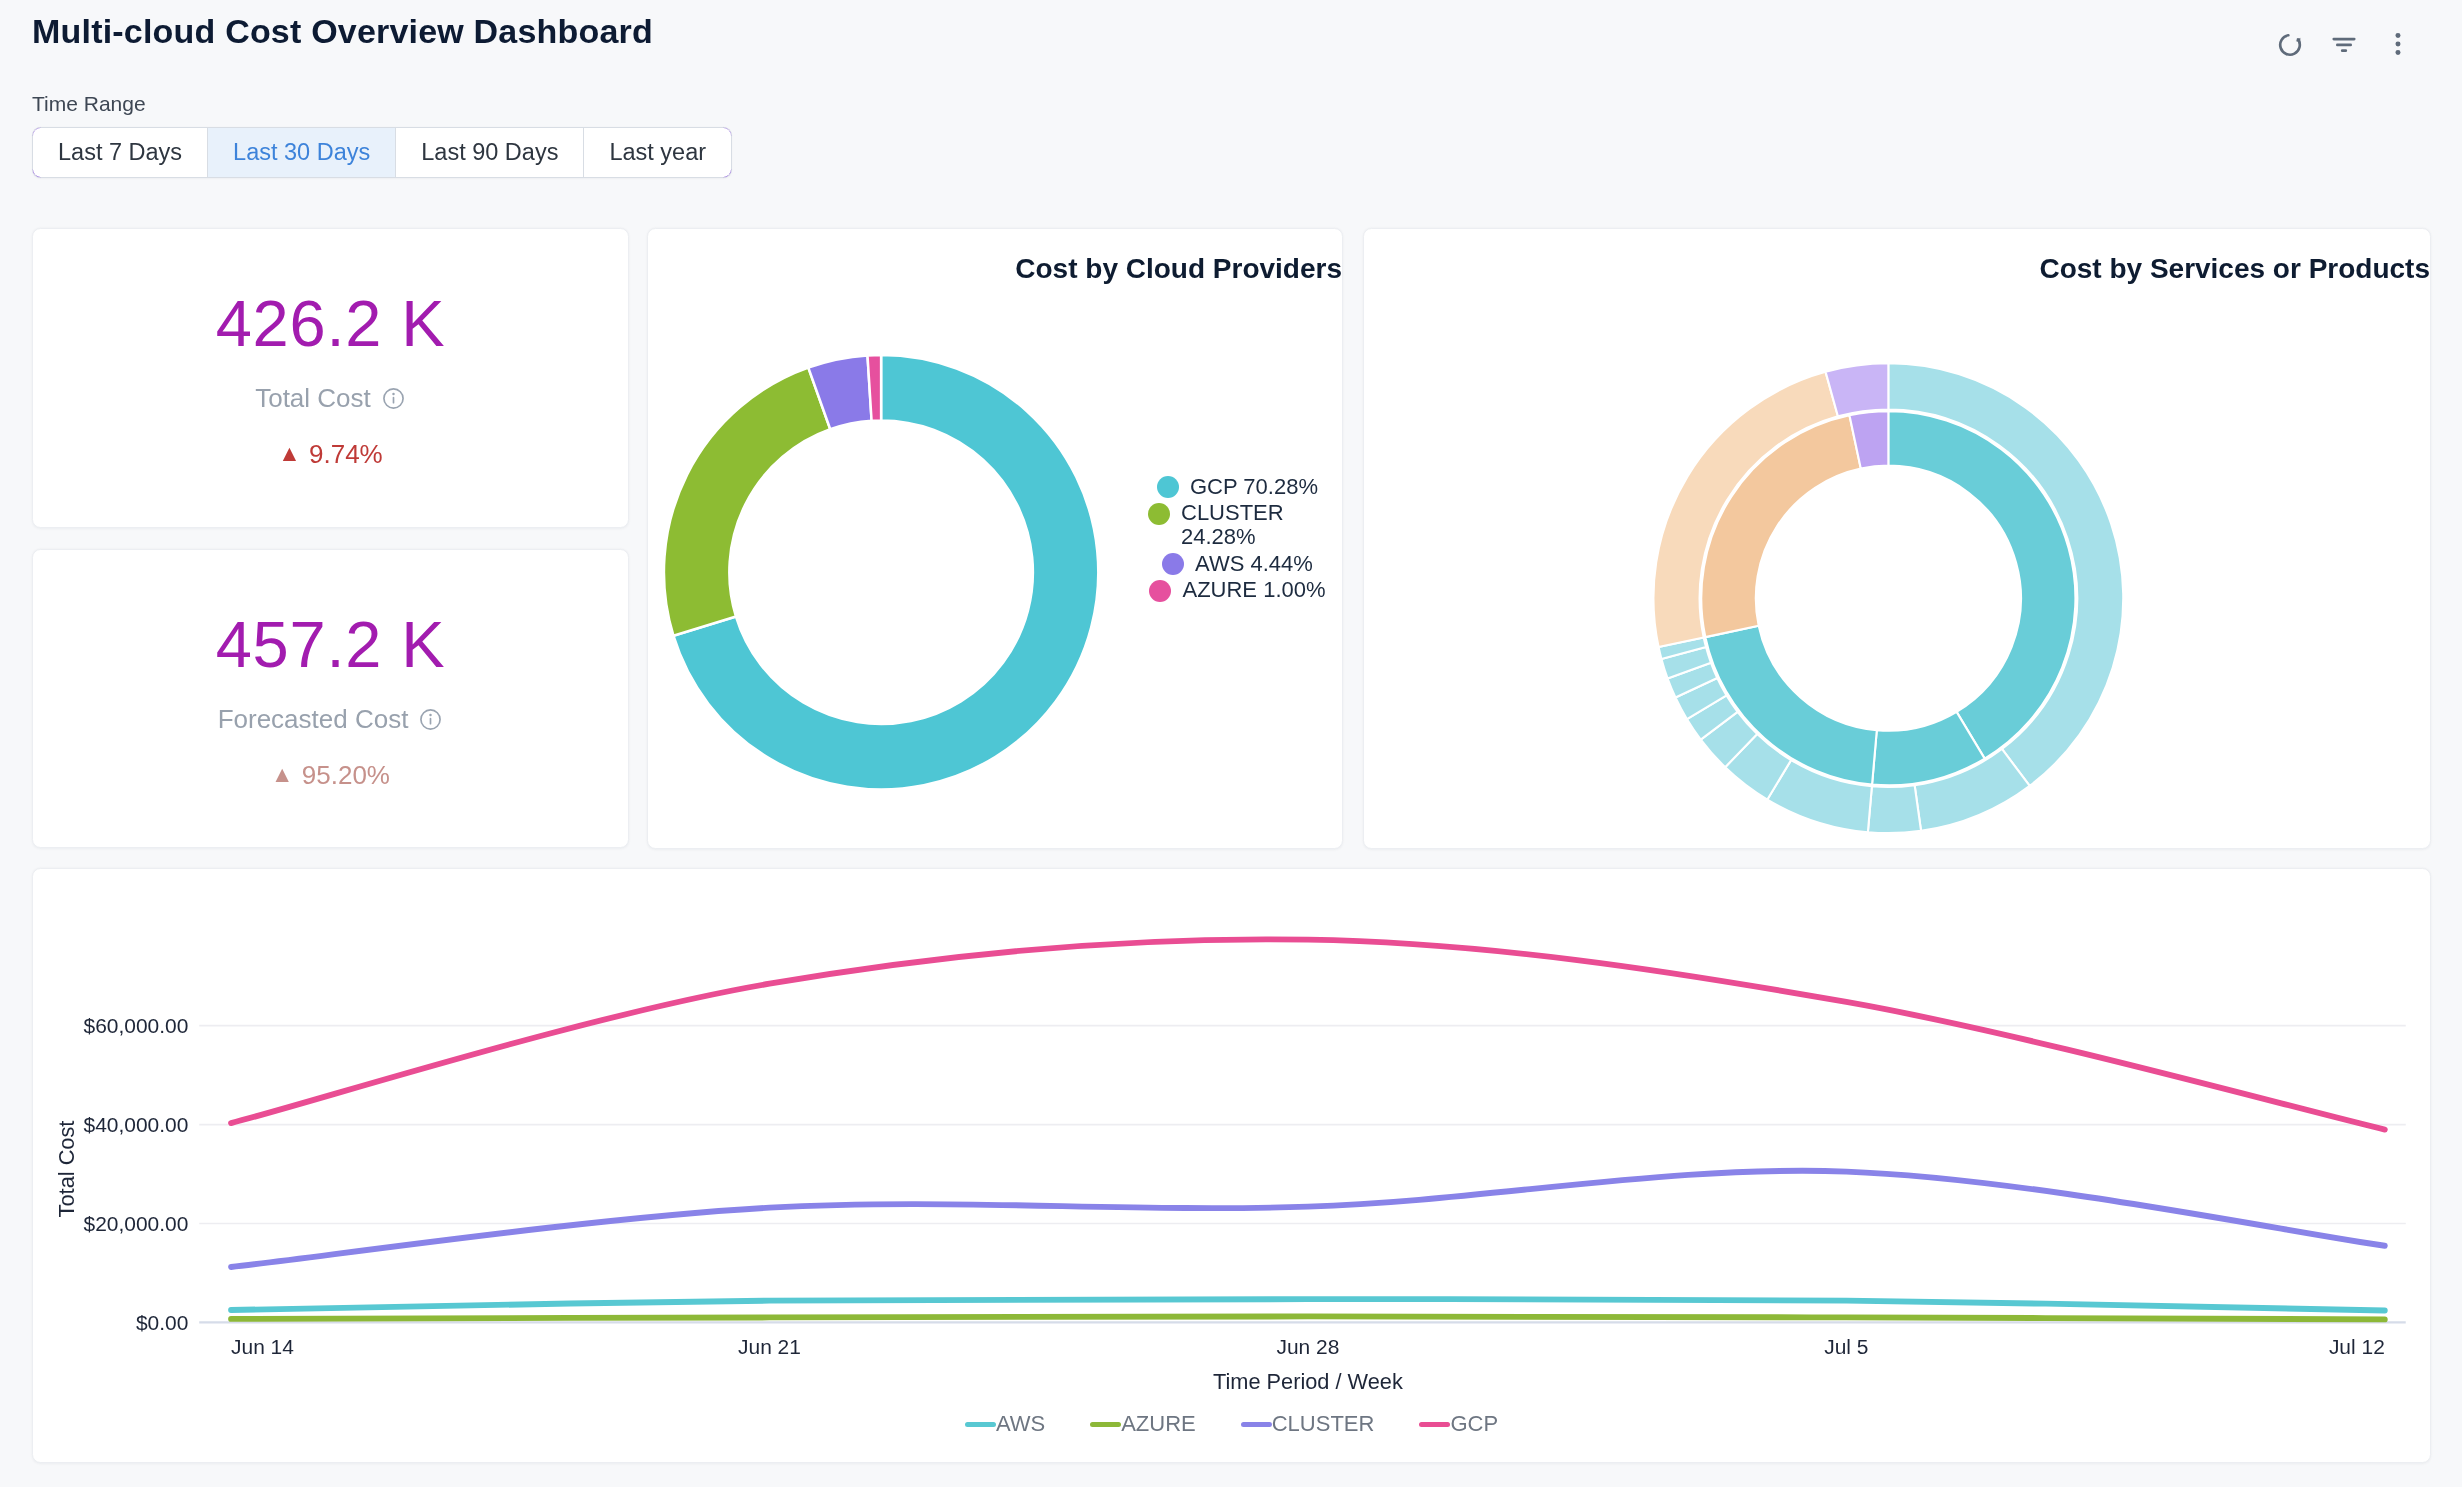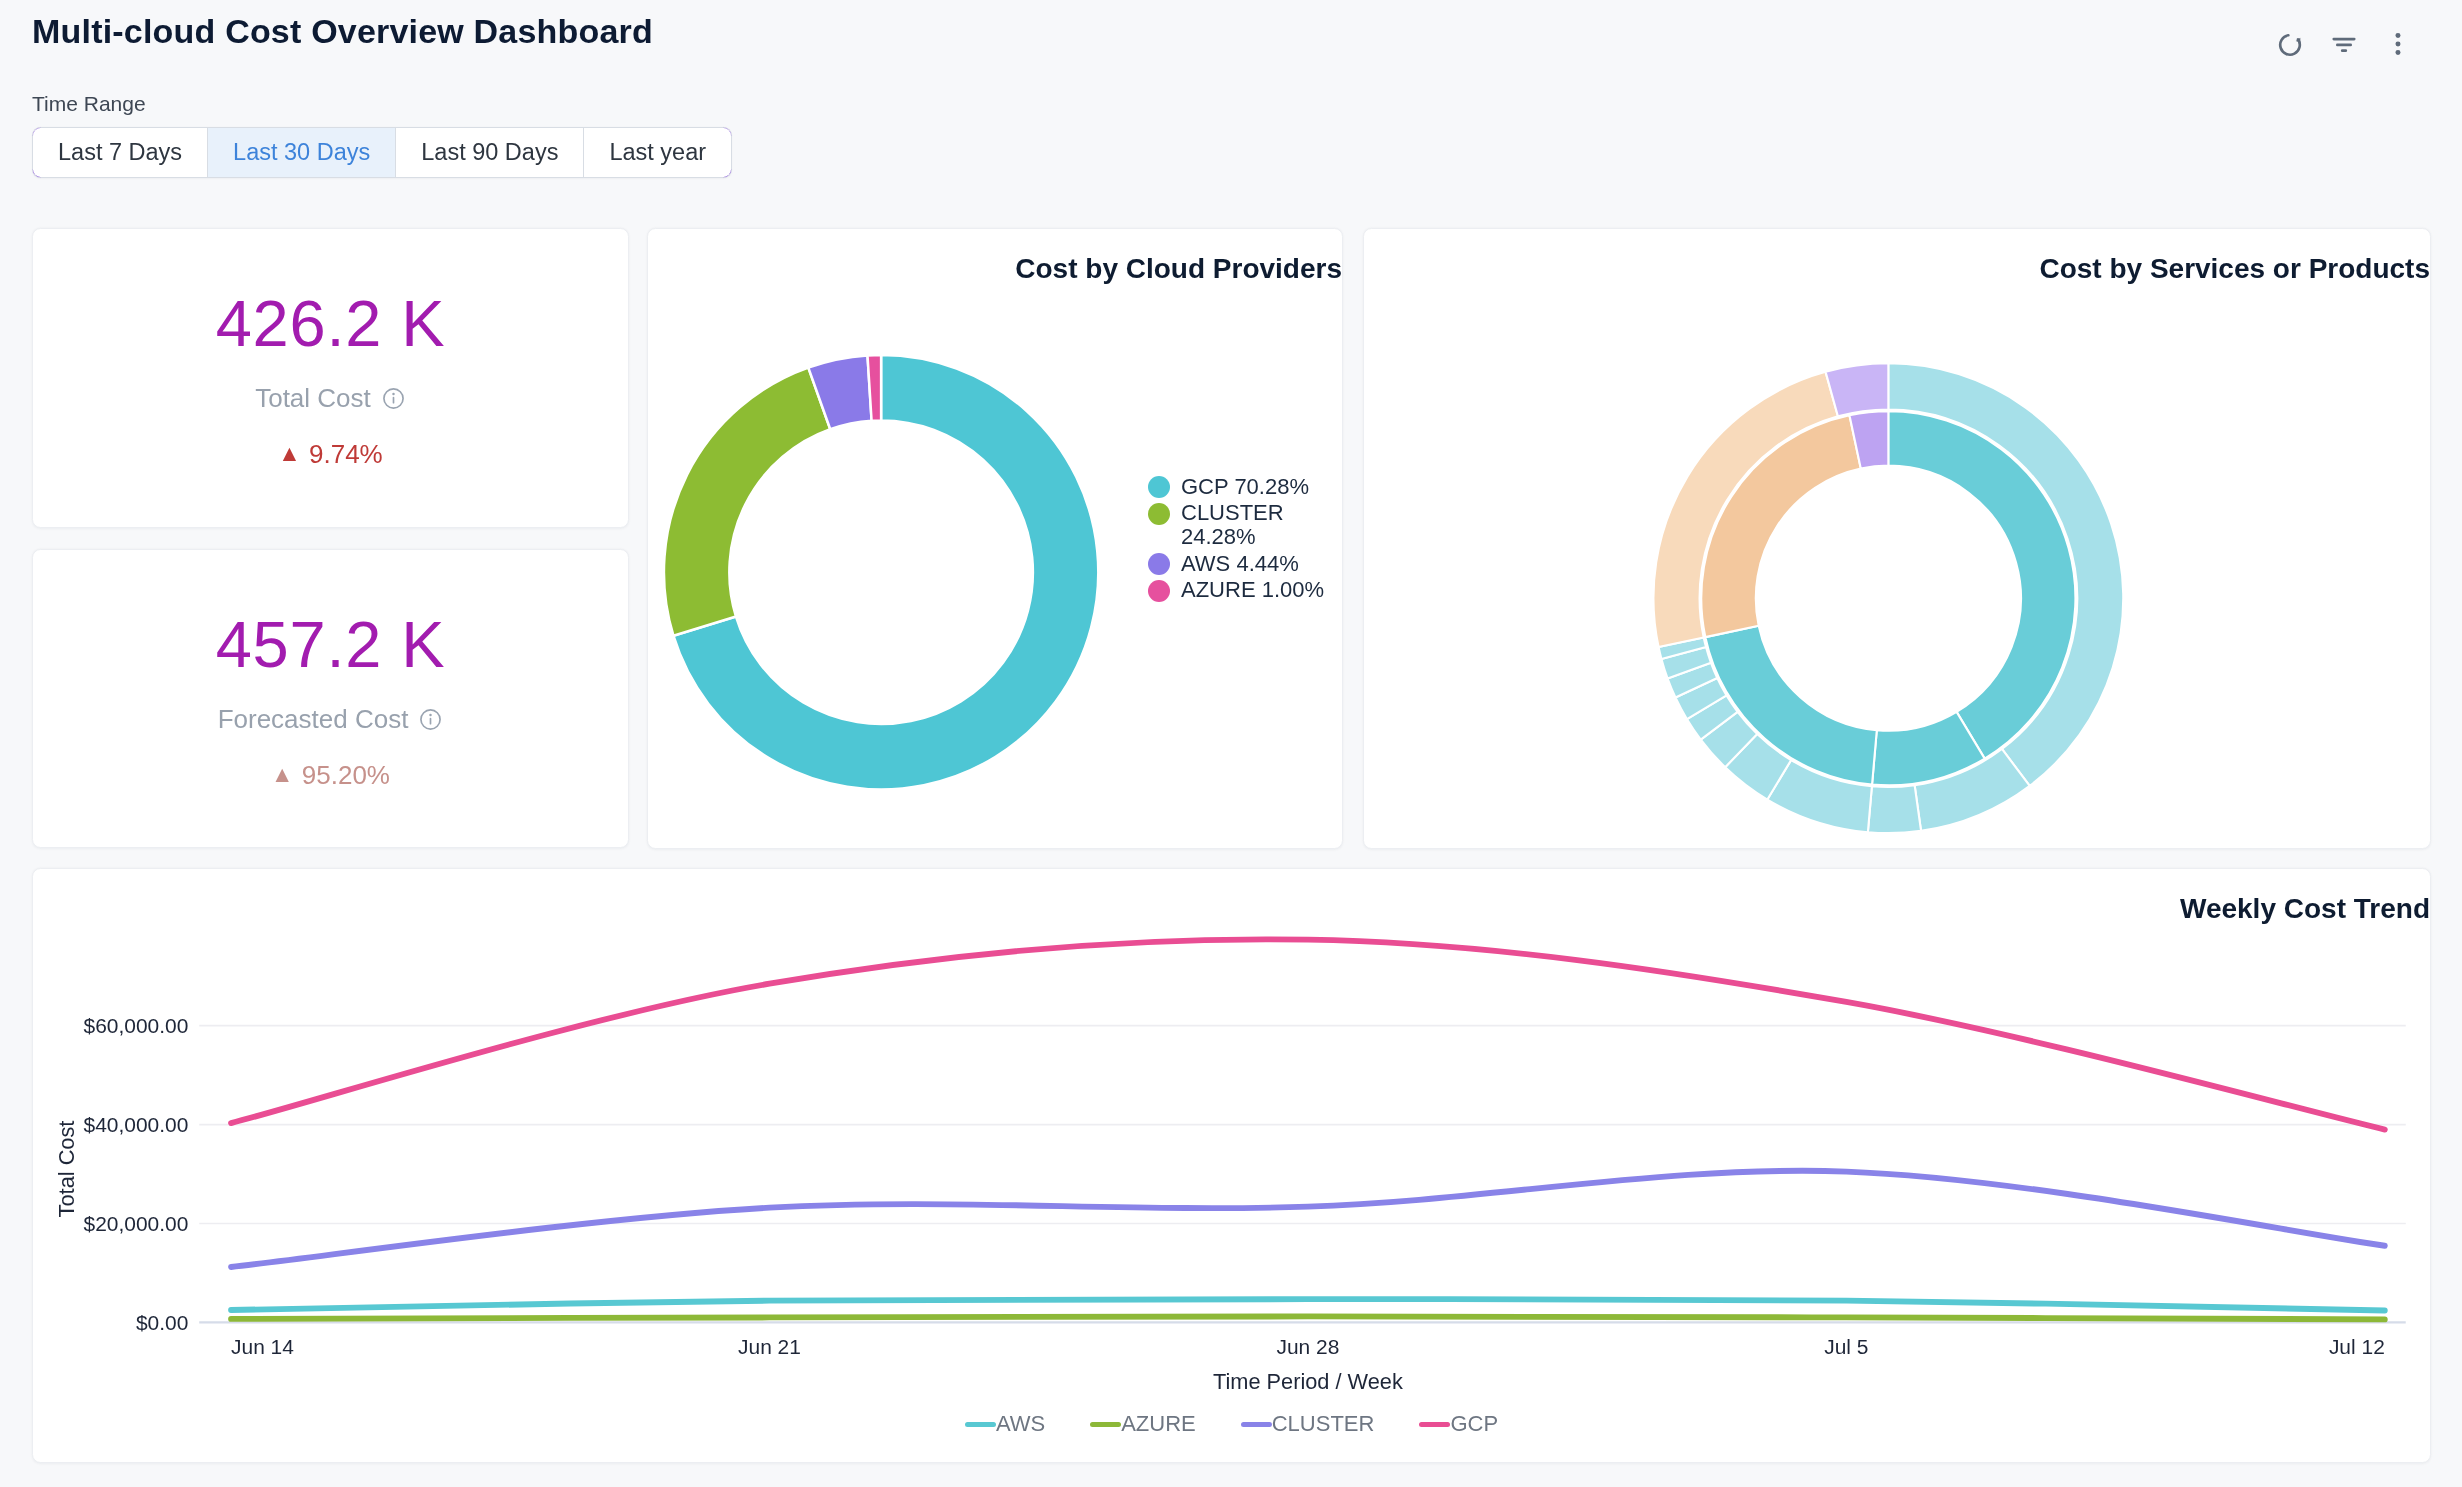--- a/index.html
+++ b/index.html
@@ -57,21 +57,21 @@
   .stat-delta { margin-top: 25px; font-size: 26px; display: flex; align-items: center; gap: 8.4px; }
   .stat-delta .tri { font-size: 22.6px; line-height: 1; }
   .delta-strong { color: #bf3a37; }
   .delta-muted  { color: #c6918b; }
   .chart-title {
     position: absolute; top: 23.5px; left: 0; right: 0; text-align: right;
     font-size: 28px; font-weight: 700; color: #0e1c31;
   }
   .pie-legend {
     position: absolute; left: 500px; top: 0; height: 100%; width: 179px;
-    display: flex; flex-direction: column; justify-content: center; gap: 2.5px;
+    display: flex; flex-direction: column; justify-content: center; gap: 2.5px; align-items: center;
   }
   .pl-item { display: flex; align-items: flex-start; gap: 11px; font-size: 22px; color: #1d2b3f; line-height: 24px; cursor: pointer; }
   .pl-dot { width: 22px; height: 22px; border-radius: 50%; flex: none; margin-top: 1.7px; }
   .trend-legend {
     position: absolute; bottom: 25px; left: 0; right: 0;
     display: flex; justify-content: center; align-items: center; gap: 45px;
   }
   .tl-item { display: flex; align-items: center; gap: 0; font-size: 22px; color: #6e7682; cursor: pointer; }
   .tl-swatch { width: 31px; height: 5px; border-radius: 2.5px; }
   svg text { font-family: "Liberation Sans", sans-serif; }
@@ -192,21 +192,20 @@
       <path d="M 384.9931558034086 584.2106609748153 A 280 280 0 0 1 371.2338196297381 558.333113287396 L 421.0807479167538 535.0891088916575 A 225 225 0 0 0 432.13735734202476 555.8835668547623 Z" fill="#a6e0e9" stroke="#ffffff" stroke-width="2.5" stroke-linejoin="round"></path>
       <path d="M 371.2338196297381 558.333113287396 A 280 280 0 0 1 361.8860661799457 535.7656401311874 L 413.56916032317065 516.9545322482757 A 225 225 0 0 0 421.0807479167538 535.0891088916575 Z" fill="#a6e0e9" stroke="#ffffff" stroke-width="2.5" stroke-linejoin="round"></path>
       <path d="M 361.8860661799457 535.7656401311874 A 280 280 0 0 1 354.5407686390609 512.4693326287057 L 407.66668908495967 498.23428514806716 A 225 225 0 0 0 413.56916032317065 516.9545322482757 Z" fill="#a6e0e9" stroke="#ffffff" stroke-width="2.5" stroke-linejoin="round"></path>
       <path d="M 354.5407686390609 512.4693326287057 A 280 280 0 0 1 351.11867179453446 498.21527342897275 L 404.91678983489373 486.78013043399596 A 225 225 0 0 0 407.66668908495967 498.23428514806716 Z" fill="#a6e0e9" stroke="#ffffff" stroke-width="2.5" stroke-linejoin="round"></path>
       <path d="M 351.11867179453446 498.21527342897275 A 280 280 0 0 1 550.1732546980877 170.18347310158566 L 564.8713653823919 223.1831480280599 A 225 225 0 0 0 404.91678983489373 486.78013043399596 Z" fill="#f8dabb" stroke="#ffffff" stroke-width="2.5" stroke-linejoin="round"></path>
       <path d="M 550.1732546980877 170.18347310158566 A 280 280 0 0 1 624.9999999999999 160 L 625 215 A 225 225 0 0 0 564.8713653823919 223.1831480280599 Z" fill="#c9b5f6" stroke="#ffffff" stroke-width="2.5" stroke-linejoin="round"></path>
     </svg>
 </section>
 
 <section class="card" id="trend-card">
-  <div class="chart-title">Weekly Cost Trend</div>
   <svg id="trend-svg" width="2399" height="595" viewBox="0 0 2860 710">
       <g>
         <line x1="197" y1="541" x2="2830" y2="541" stroke="#d6dce9" stroke-width="2.5"></line>
         <line x1="197" y1="423" x2="2830" y2="423" stroke="#ededf1" stroke-width="2"></line>
         <line x1="197" y1="305" x2="2830" y2="305" stroke="#ededf1" stroke-width="2"></line>
         <line x1="197" y1="187" x2="2830" y2="187" stroke="#ededf1" stroke-width="2"></line>
       </g>
       <text x="184" y="550" text-anchor="end" class="tick-label">$0.00</text>
       <text x="184" y="432" text-anchor="end" class="tick-label">$20,000.00</text>
       <text x="184" y="314" text-anchor="end" class="tick-label">$40,000.00</text>

